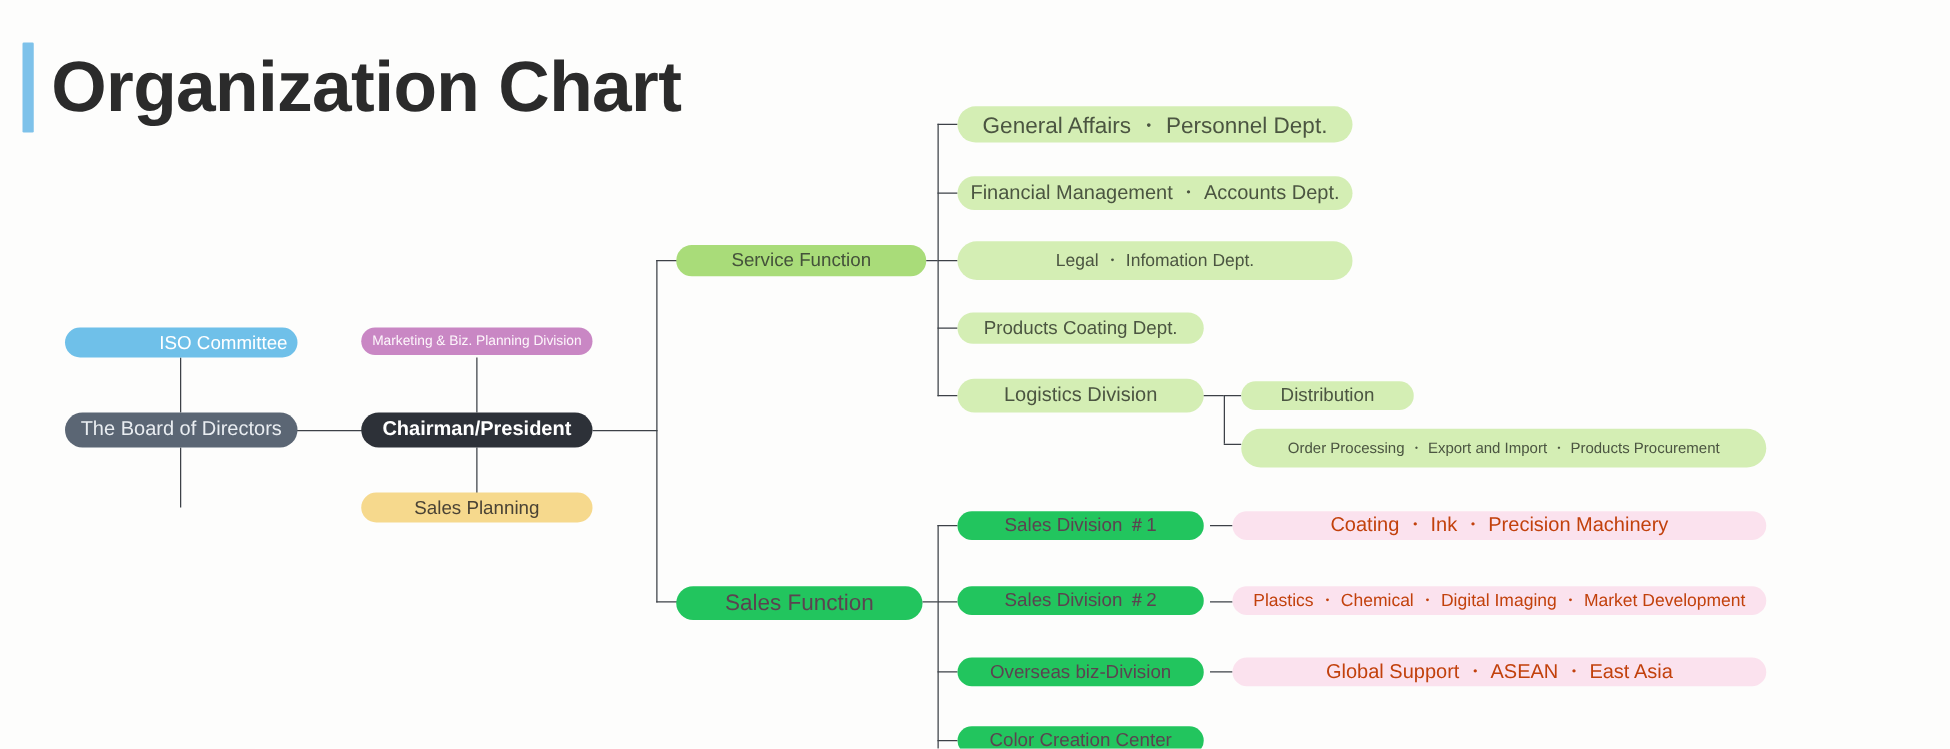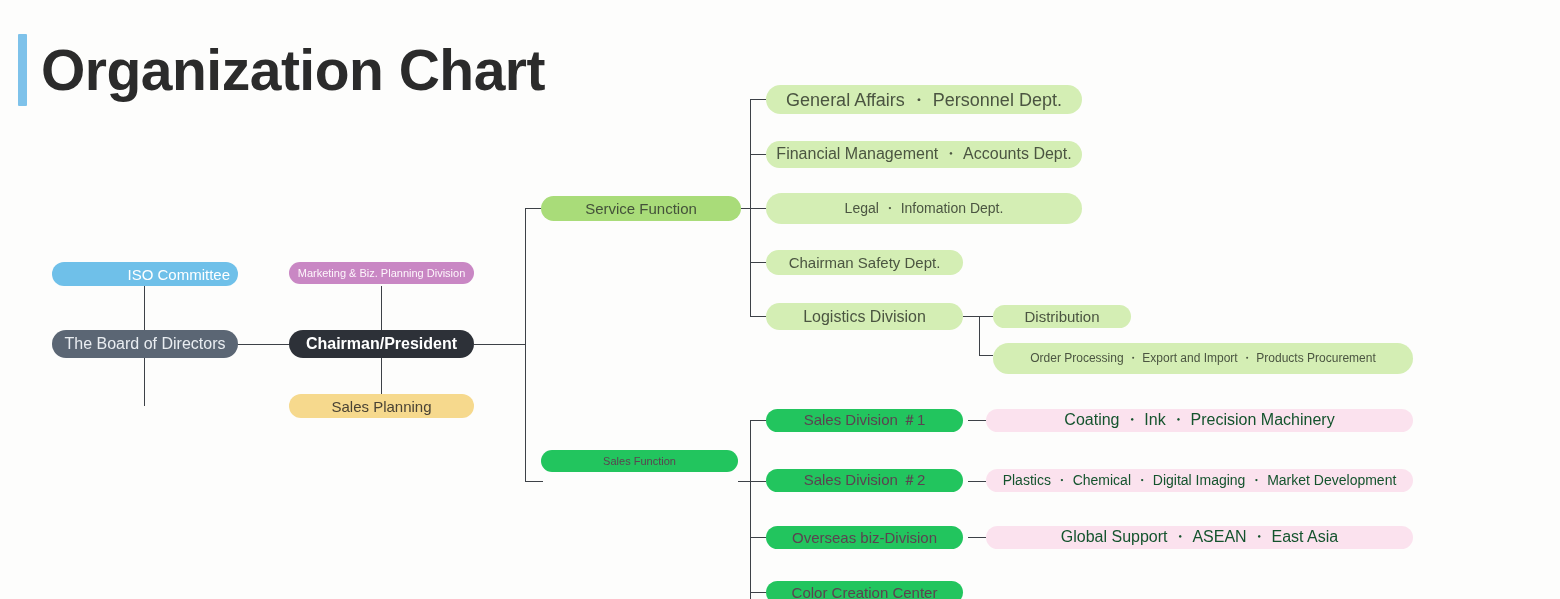--- a/index.html
+++ b/index.html
@@ -58,21 +58,21 @@
 
   
   .c-blue    { background: #6fc0e9; color: #ffffff; }
   .c-slate   { background: #5b6674; color: #e9edf1; }
   .c-yellow  { background: #f6d98d; color: #4a4335; }
   .c-orchid  { background: #c987c4; color: #fdf6fb; }
   .c-dark    { background: #2d3138; color: #ffffff; font-weight: 700; }
   .c-green   { background: #a9dc79; color: #44523a; }
   .c-green-l { background: #d4eeb4; color: #4b5541; }
   .c-pink    { background: #22c55e; color: #5b4350; justify-content: center; }
-  .c-pink-l  { background: #fbe2ee; color: #14532d; }
+  .c-pink-l  { background: #fbe2ee; color: #c2410c; }
 
   
   .line {
     position: absolute;
     background: #3d4147;
   }
   .line.h { height: 1px; }
   .line.v { width: 1px; }
 </style>
 </head>
@@ -140,41 +140,41 @@
 
   <div class="node c-green-l" style="left:766px; top:141px; width:316px; height:27px; font-size:16px;">
     <span>Financial Management ・ Accounts Dept.</span>
   </div>
 
   <div class="node c-green-l" style="left:766px; top:193px; width:316px; height:31px; font-size:14px;">
     <span>Legal ・ Infomation Dept.</span>
   </div>
 
   <div class="node c-green-l" style="left:766px; top:250px; width:197px; height:25px; font-size:15px;">
-    <span>Chairman Safety Dept.</span>
+    <span>Products Coating Dept.</span>
   </div>
 
   <div class="node c-green-l" style="left:766px; top:303px; width:197px; height:27px; font-size:16px;">
     <span>Logistics Division</span>
   </div>
 
   <div class="line h" style="left:963px; top:316px; width:16px;"></div>
   <div class="line v" style="left:979px; top:316px; height:39px;"></div>
   <div class="line h" style="left:979px; top:316px; width:14px;"></div>
   <div class="line h" style="left:979px; top:355px; width:14px;"></div>
 
   <div class="node c-green-l" style="left:993px; top:305px; width:138px; height:23px; font-size:15px;">
     <span>Distribution</span>
   </div>
 
   <div class="node c-green-l" style="left:993px; top:343px; width:420px; height:31px; font-size:12px;">
     <span>Order Processing ・ Export and Import ・ Products Procurement</span>
   </div>
 
-  <div class="node c-pink" style="left:541px; top:450px; width:197px; height:22px; font-size:11px;">
+  <div class="node c-pink" style="left:541px; top:469px; width:197px; height:27px; font-size:18px;">
     <span>Sales Function</span>
   </div>
 
   <div class="line h" style="left:738px; top:481px; width:12px;"></div>
   <div class="line v" style="left:750px; top:420px; height:179px;"></div>
   <div class="line h" style="left:750px; top:420px; width:16px;"></div>
   <div class="line h" style="left:750px; top:481px; width:16px;"></div>
   <div class="line h" style="left:750px; top:537px; width:16px;"></div>
   <div class="line h" style="left:750px; top:592px; width:16px;"></div>
 

